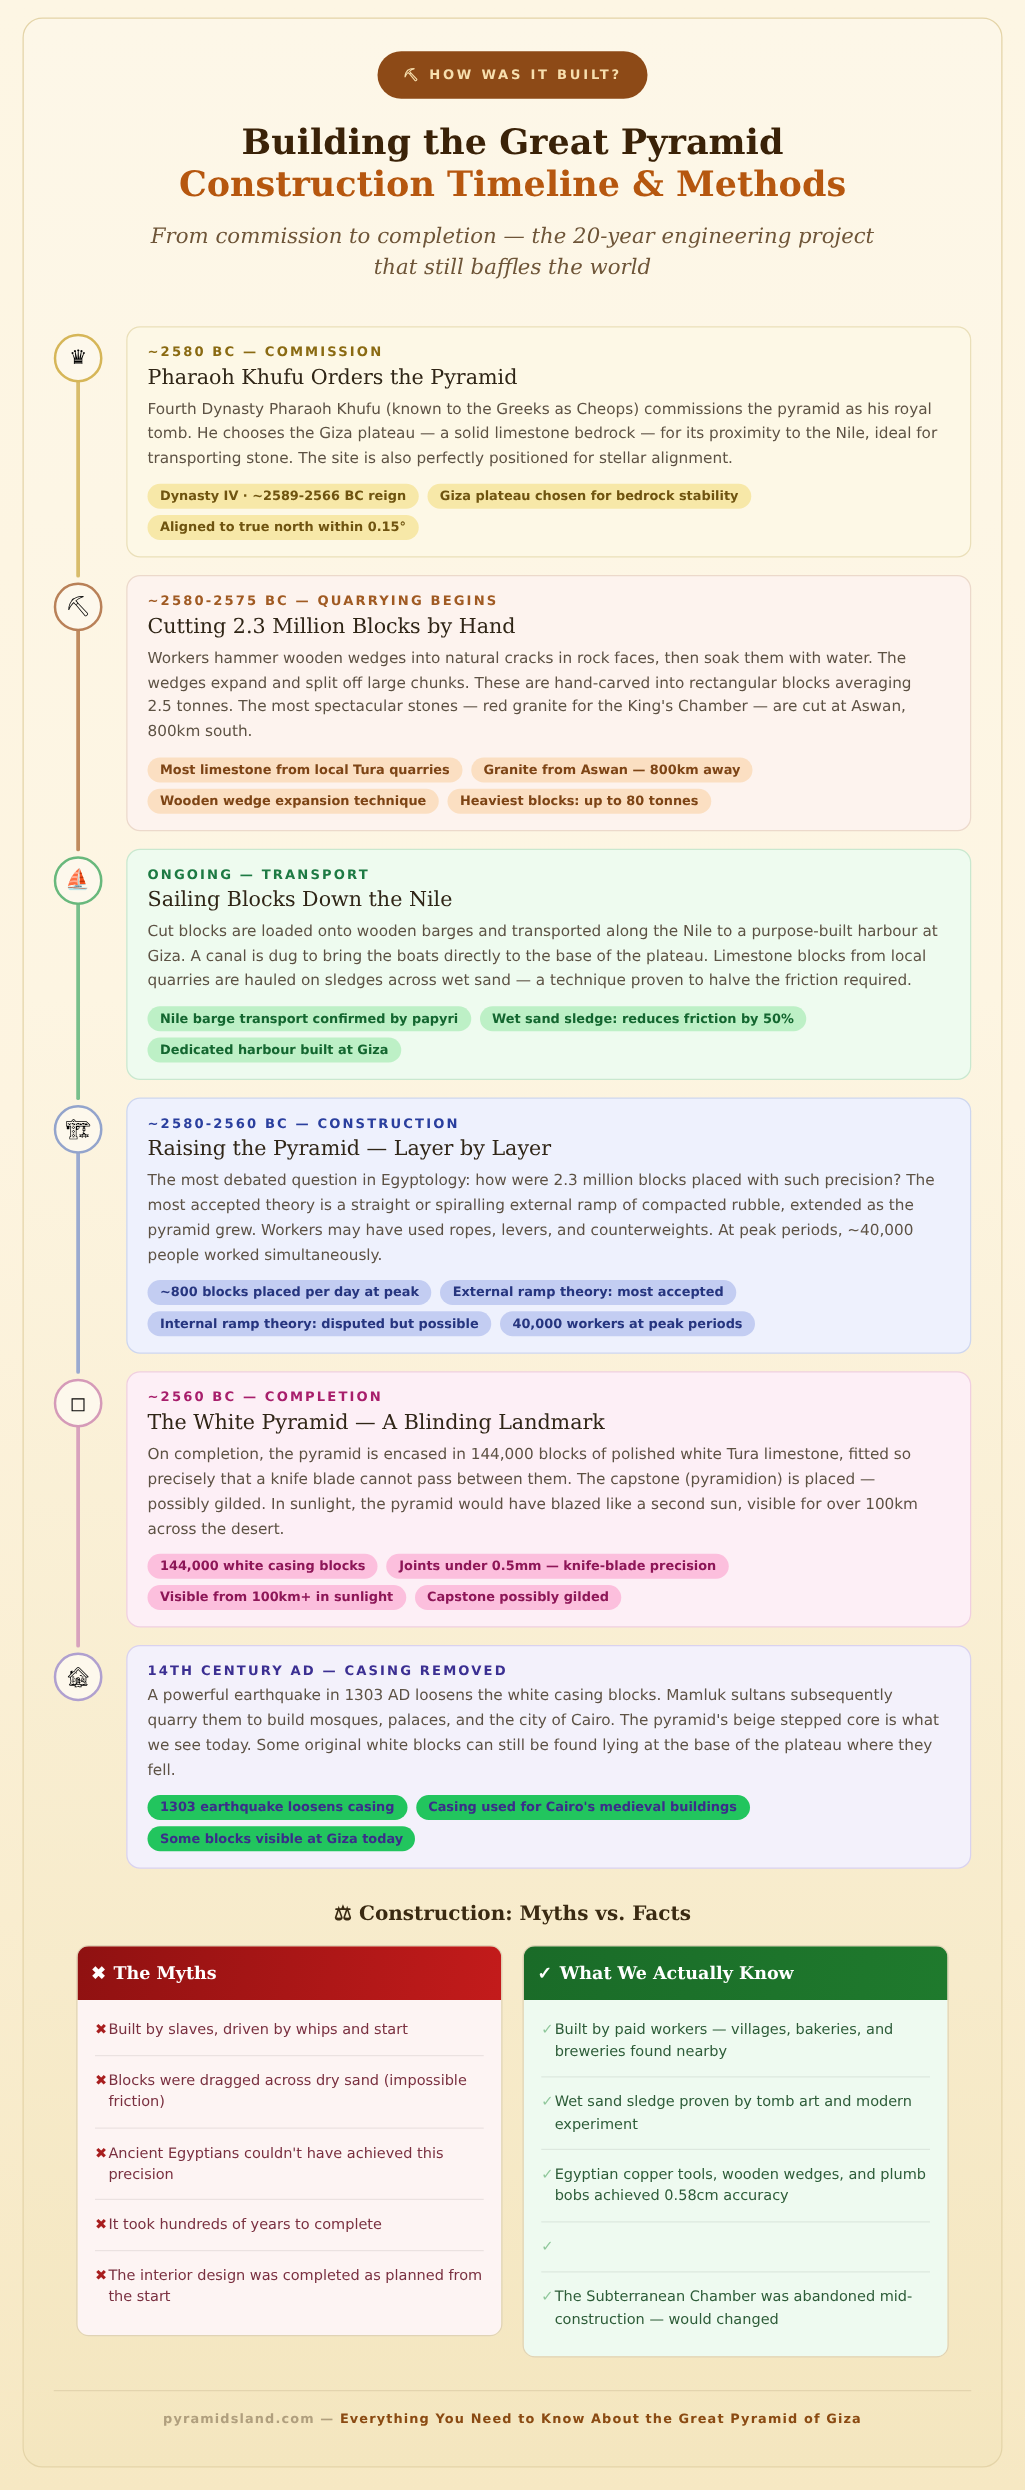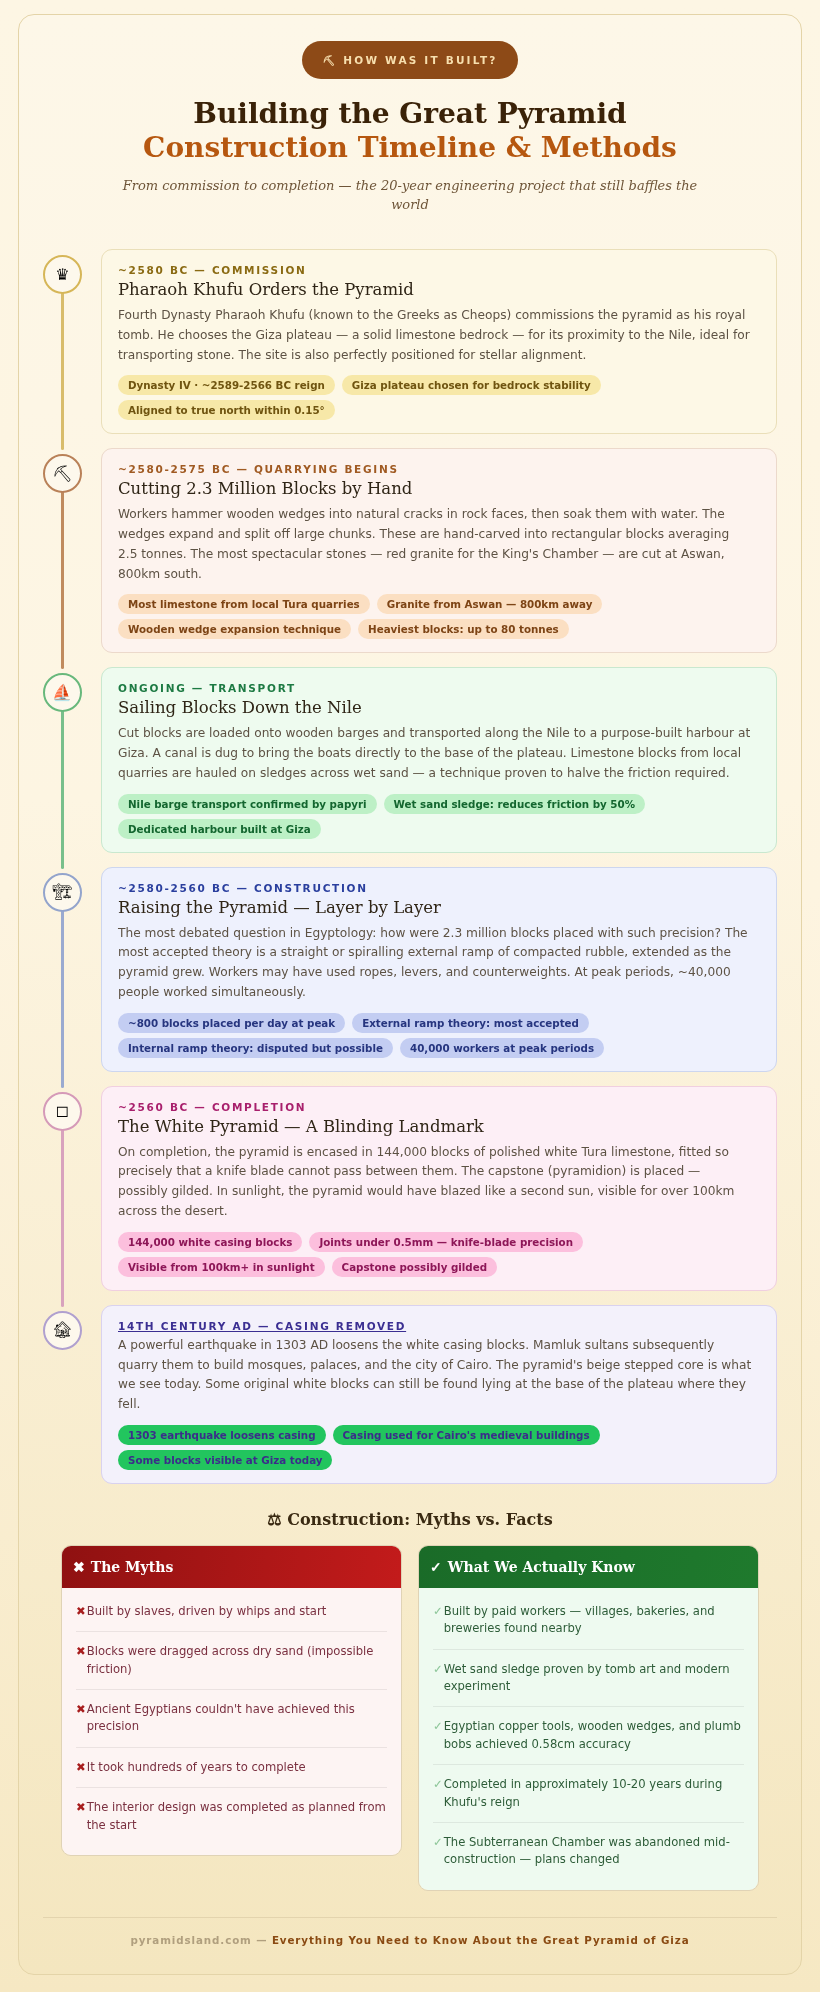--- a/index.html
+++ b/index.html
@@ -42,21 +42,21 @@
     font-size: 28px;
     color: #3a2208;
     text-align: center;
     line-height: 1.22;
     font-weight: bold;
   }
   h1.title .l2 { display: block; color: #b6570f; }
   .subtitle {
     font-family: "DejaVu Serif", serif;
     font-style: italic;
-    font-size: 13px;
+    font-size: 17px;
     color: #6e5538;
     text-align: center;
     margin: 12px auto 0 auto;
     max-width: 600px;
     line-height: 1.45;
   }
 
   
   .timeline { margin-top: 34px; position: relative; padding-left: 58px; }
   .tl-item { position: relative; margin-bottom: 14px; }
@@ -138,21 +138,21 @@
   .t-blue  .chip { background: #c3cdf2; color: #26357f; }
 
   .t-pink  .tl-dot { border-color: #d59ab8; }
   .t-pink  .tl-rail { background: #d8a2bd; }
   .t-pink  .card { background: #fdeff6; border-color: #f0cfe0; }
   .t-pink  .kicker { color: #a81f6c; }
   .t-pink  .chip { background: #fcbfdd; color: #8d1657; }
 
   .t-violet .tl-dot { border-color: #b0a0cf; }
   .t-violet .card { background: #f3f1fb; border-color: #d9d2ef; }
-  .t-violet .kicker { color: #3b2f92; text-decoration: underline; }
+  .t-violet .kicker { color: #3b2f92; }
   .t-violet .chip { background: #22c55e; color: #3b2d8a; }
 
   
   .mf-title {
     font-family: "DejaVu Serif", serif;
     font-size: 16px;
     color: #3a2a12;
     text-align: center;
     margin: 26px 0 16px 0;
   }
@@ -355,25 +355,24 @@
             <div class="mf-li">
               <span class="bullet">✓</span>
               <span>Wet sand sledge proven by tomb art and modern experiment</span>
             </div>
             <div class="mf-li">
               <span class="bullet">✓</span>
               <span>Egyptian copper tools, wooden wedges, and plumb bobs achieved 0.58cm accuracy</span>
             </div>
             <div class="mf-li">
               <span class="bullet">✓</span>
-              <span>Completed in approximately 10-20 years during Khufu's reign</span>
-            </div>
-            <div class="mf-li">
-              <span class="bullet">✓</span>
-              <span>The Subterranean Chamber was abandoned mid-construction — plans changed</span>
+            </div>
+            <div class="mf-li">
+              <span class="bullet">✓</span>
+              <span>The Subterranean Chamber was abandoned mid-construction — would changed</span>
             </div>
           </div>
     </div>
   </div>
 
   <div class="footer">
     <span class="dom">pyramidsland.com</span><span class="dom"> — </span><span class="tag">Everything You Need to Know About the Great Pyramid of Giza</span>
   </div>
 
  </div>

